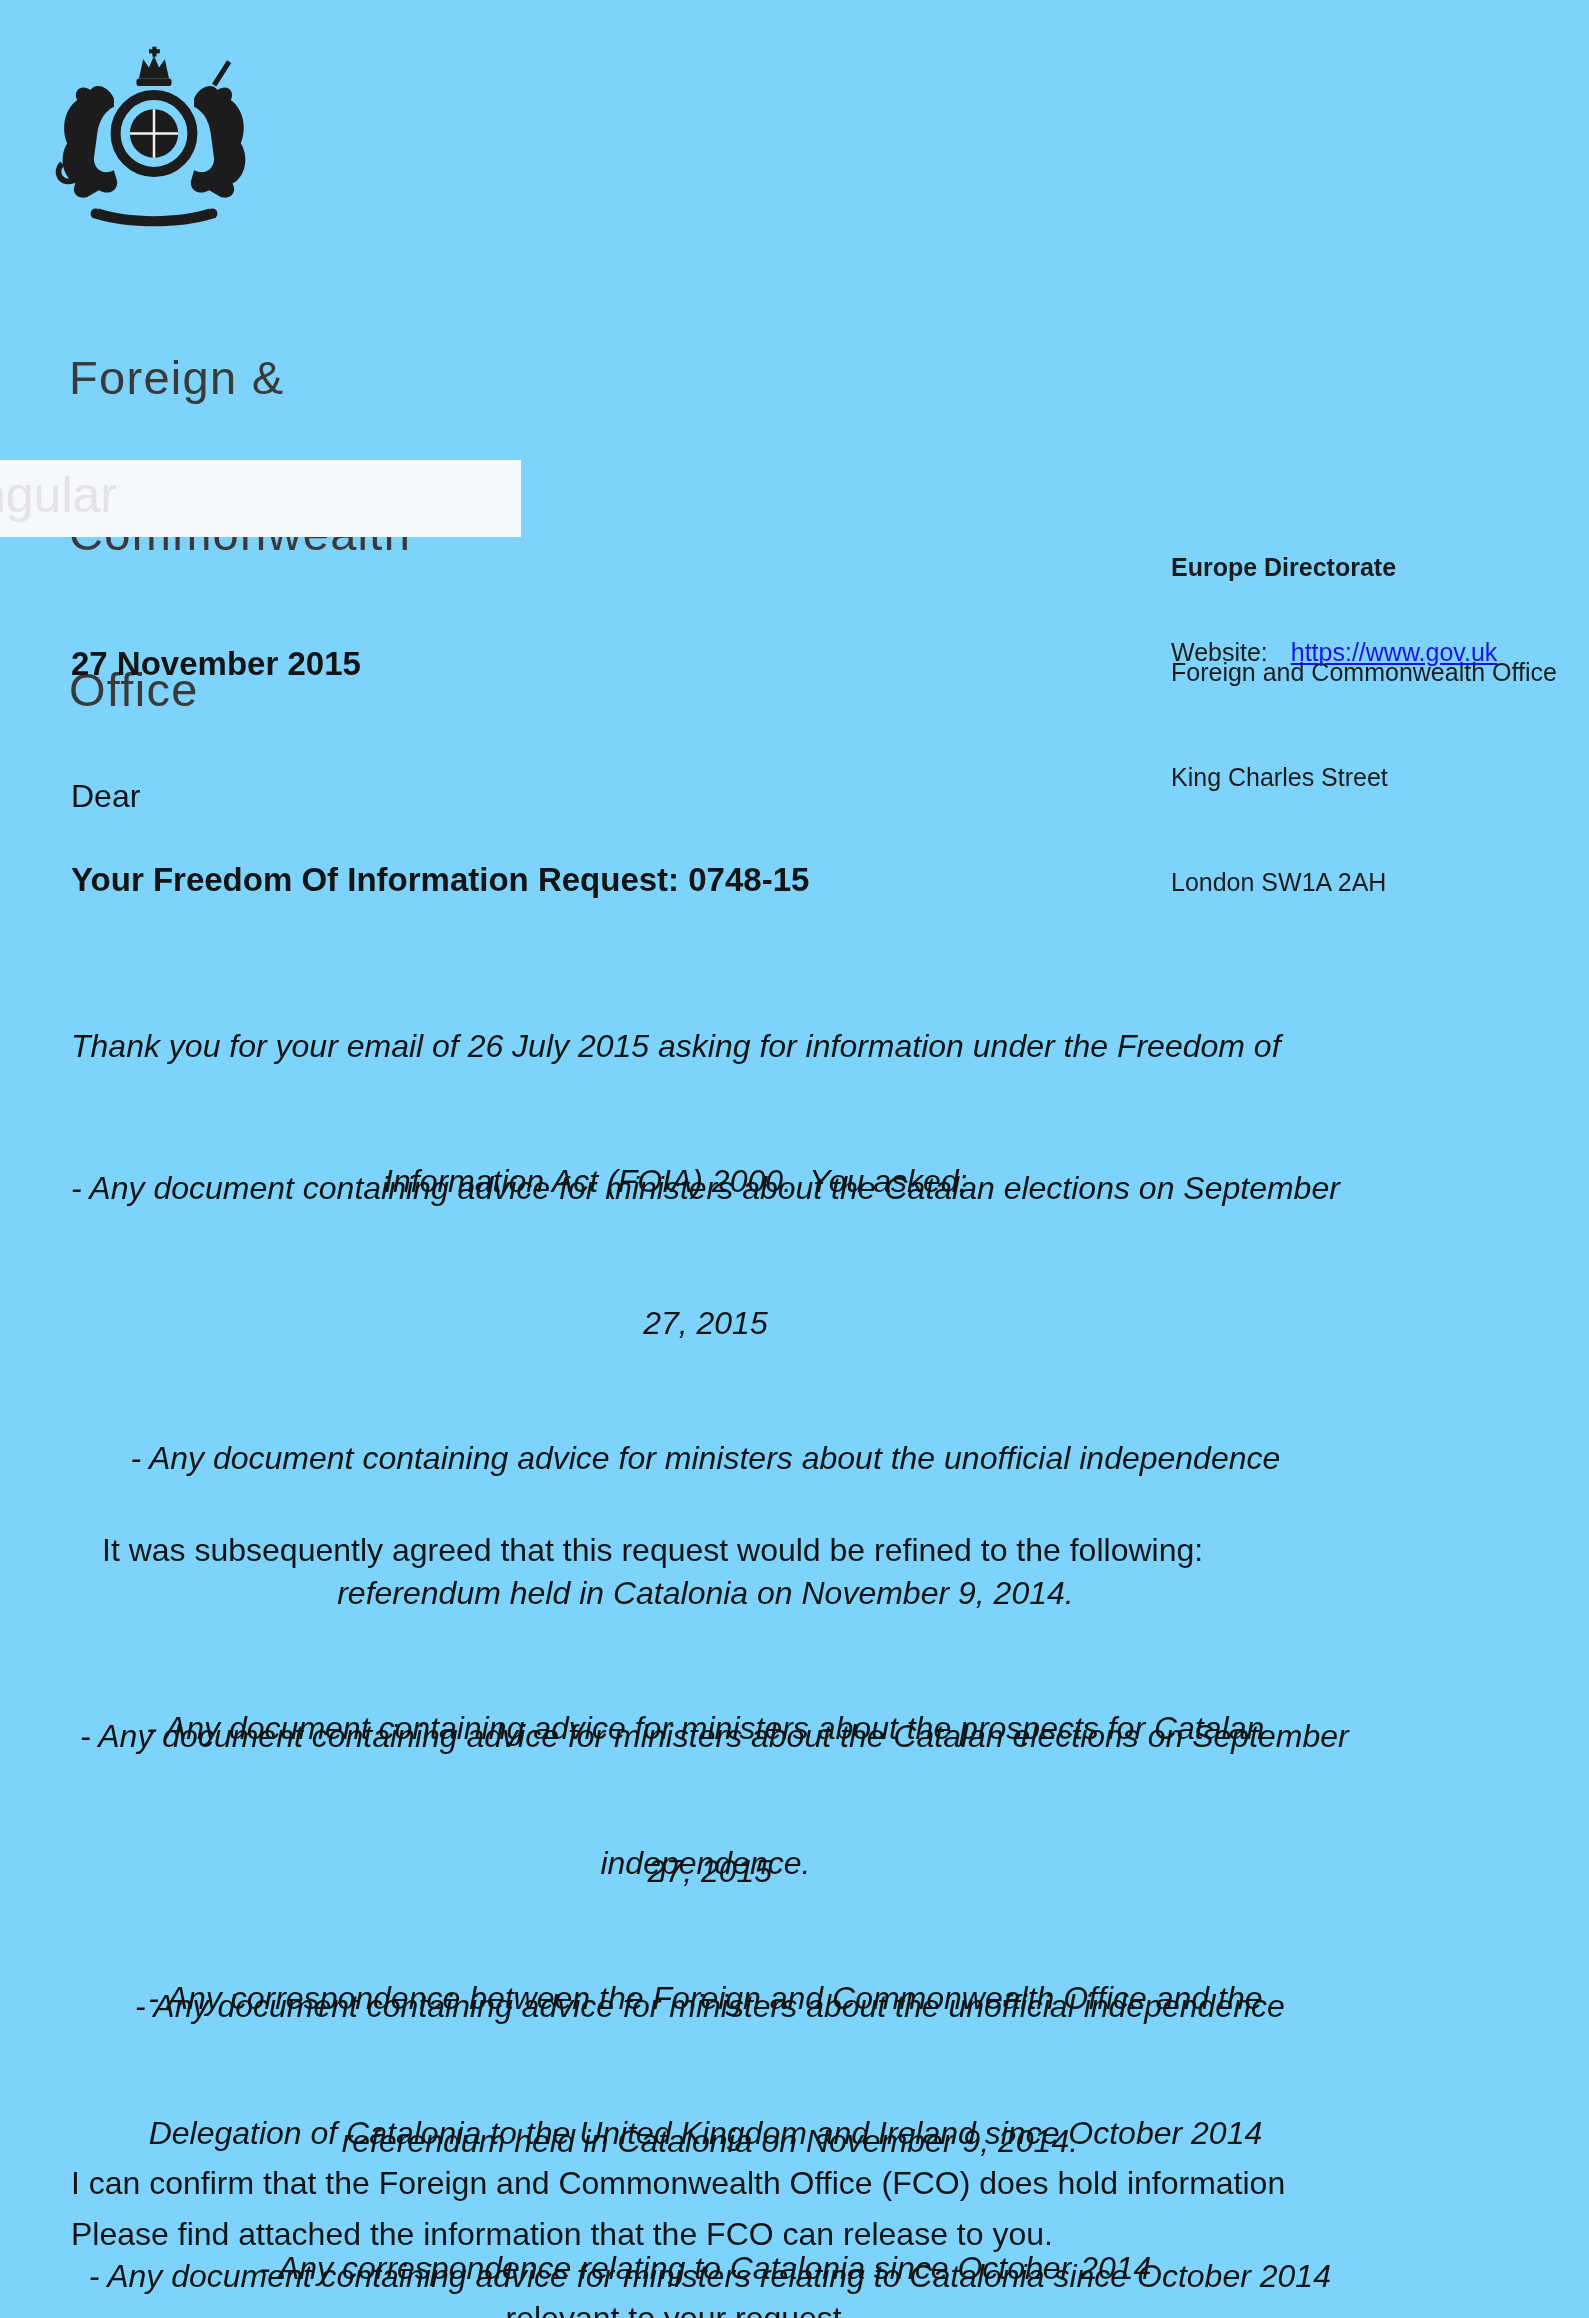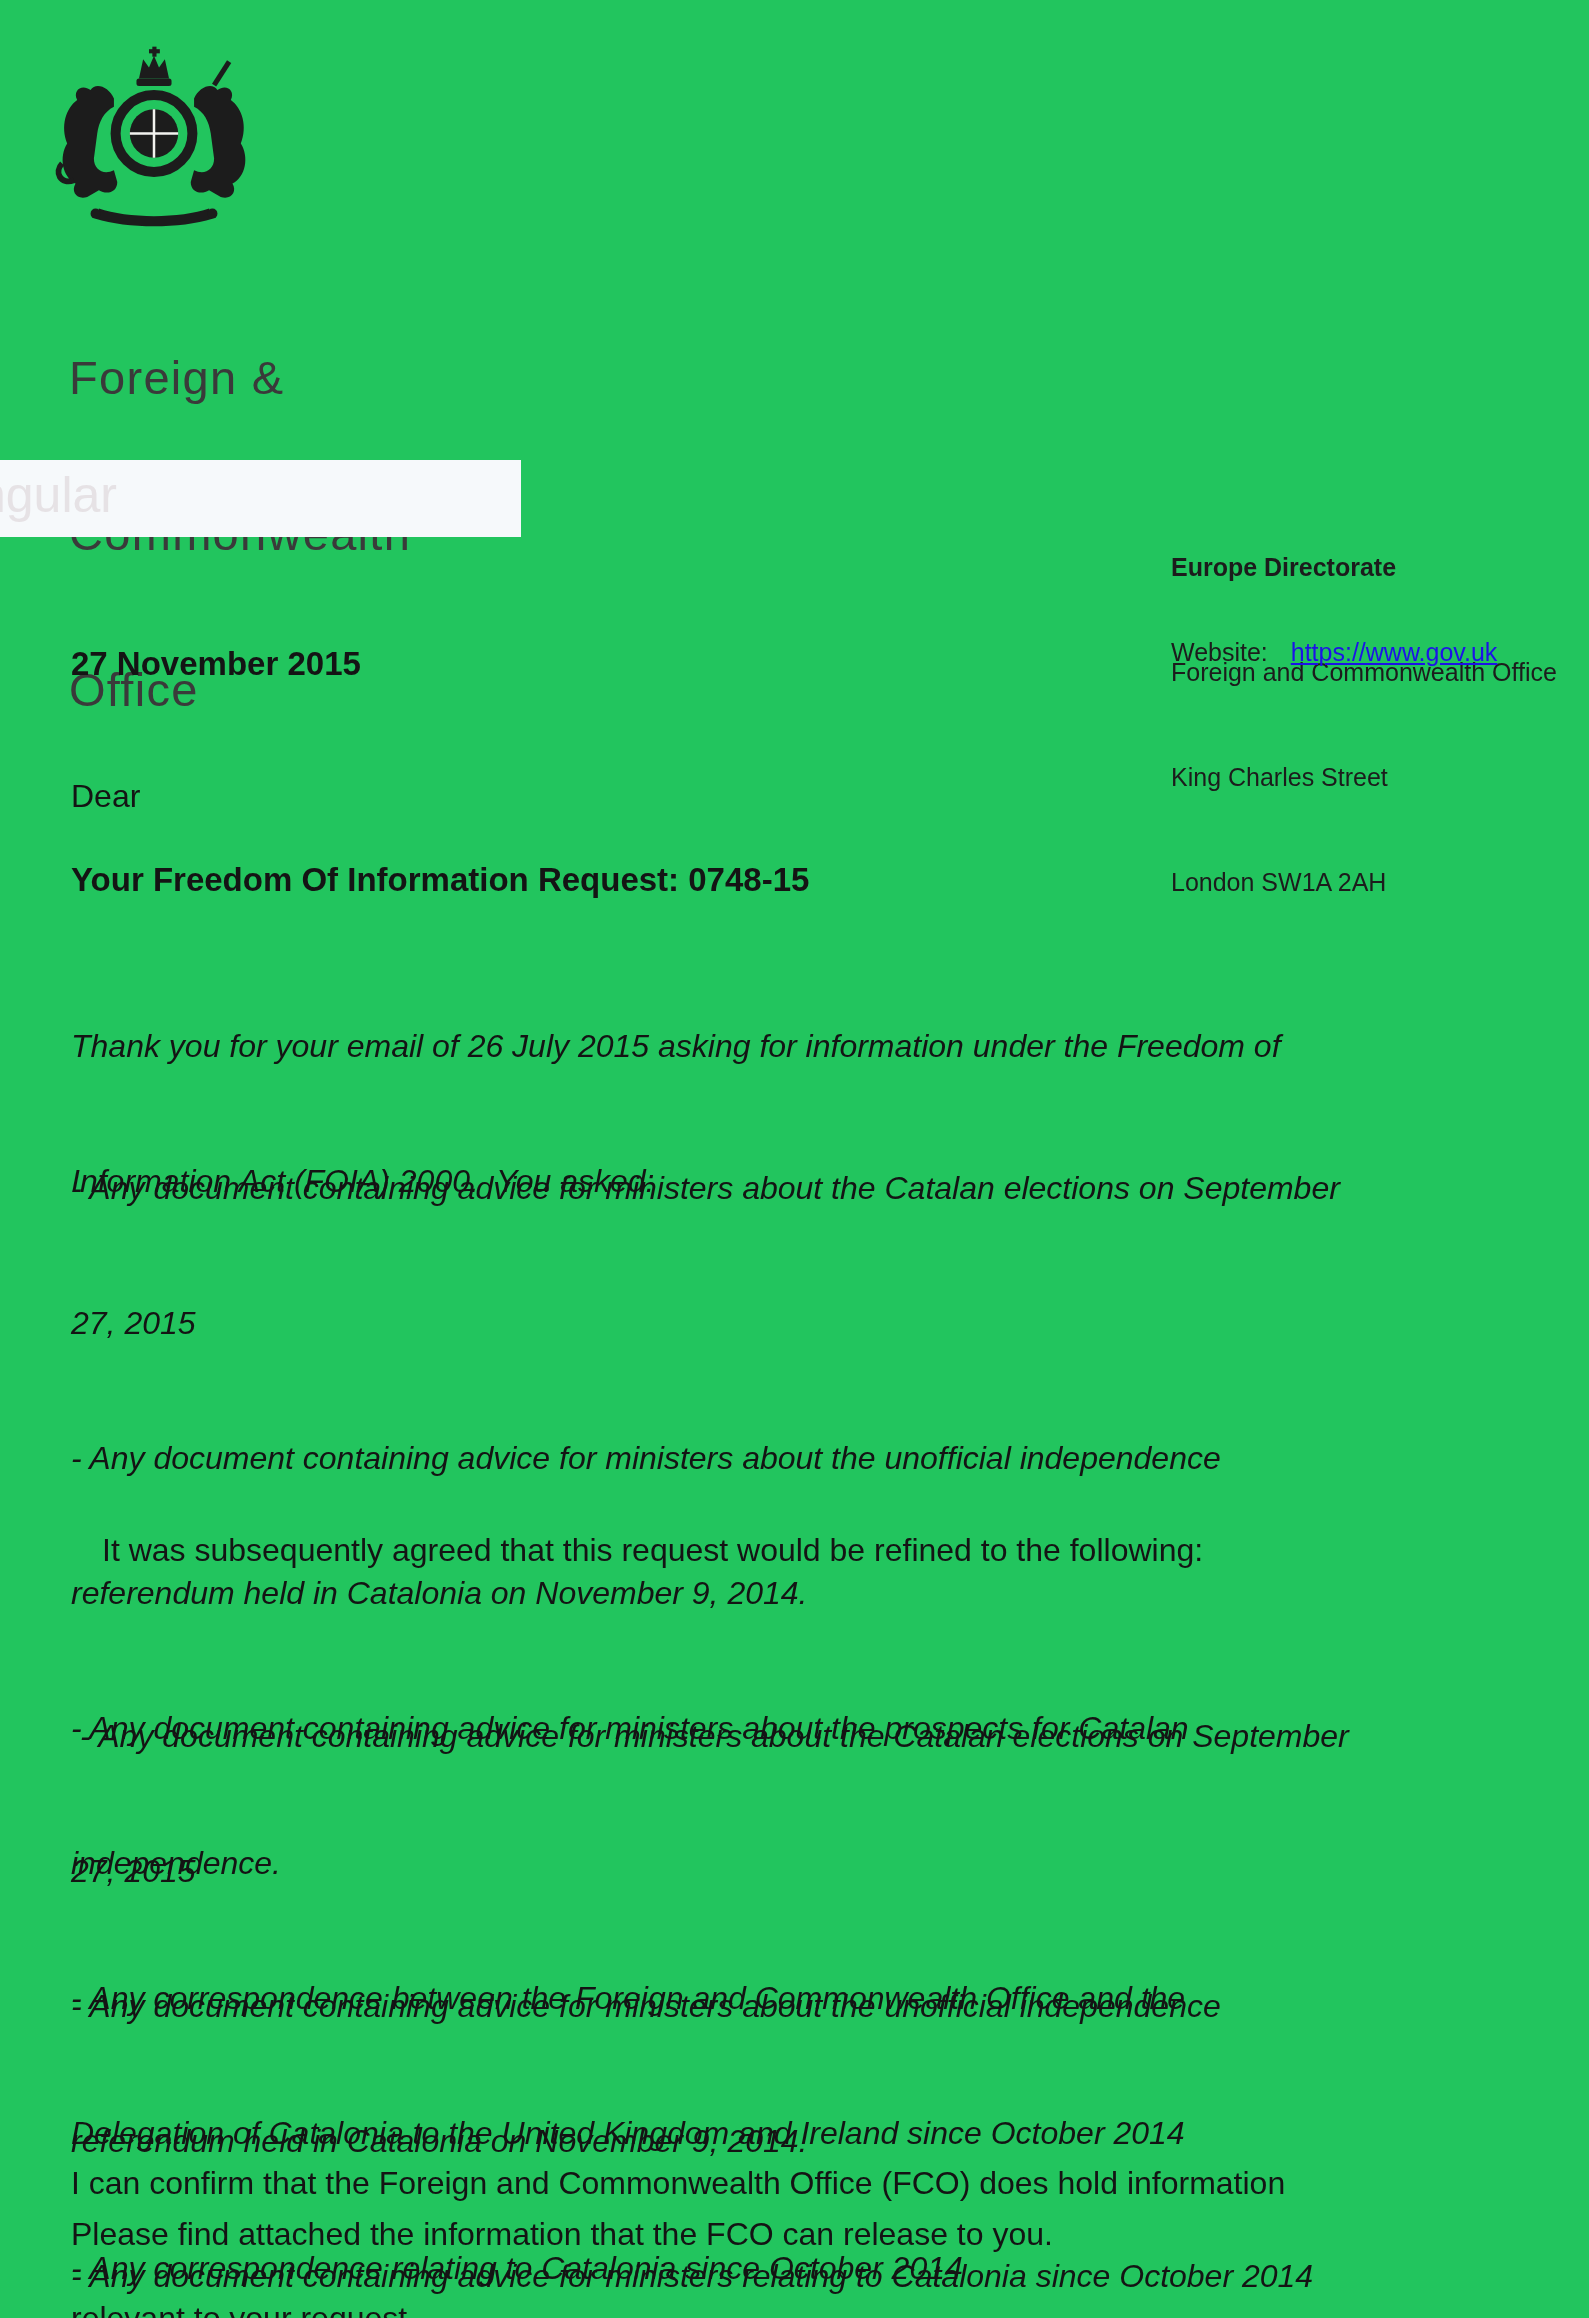--- a/index.html
+++ b/index.html
@@ -1,19 +1,19 @@
 <!DOCTYPE html>
 <html style="font-size:13.4px"><head>
 <meta charset="utf-8">
 <style>
   html,body{margin:0;padding:0;background:#ffffff;}
   .page{
     position:relative;
     width:1590px;height:2319px;
-    background:#22c55e;
+    background:#7dd3fc;
     font-family:"Liberation Sans","DejaVu Sans",sans-serif;
     color:#161616;
     overflow:hidden;
   }
   
   .crest{position:absolute;left:50px;top:45px;}
   .logo-text{
     position:absolute;left:69px;top:248px;
     font-size:47px;line-height:52px;letter-spacing:1.3px;
     color:#3a3a3a;white-space:pre;
@@ -38,21 +38,21 @@
     font-size:25px;line-height:33px;color:#1c1c1c;white-space:pre;
   }
   .website-row a{color:#1d12e8;text-decoration:underline;margin-left:16px;}
   
   .date{
     position:absolute;left:71px;top:644px;
     font-size:33px;line-height:40px;white-space:pre;color:#141414;font-weight:bold;
   }
   .block{
     position:absolute;left:71px;
-    font-size:32px;line-height:45px;color:#141414;white-space:pre;
+    font-size:32px;line-height:45px;color:#141414;white-space:pre;text-align:center;
   }
   .block div{white-space:pre;}
   .subject{font-weight:700;font-size:33px;}
   .italic{font-style:italic;}
 </style>
 </head>
 <body>
 
 <div class="page">
 

